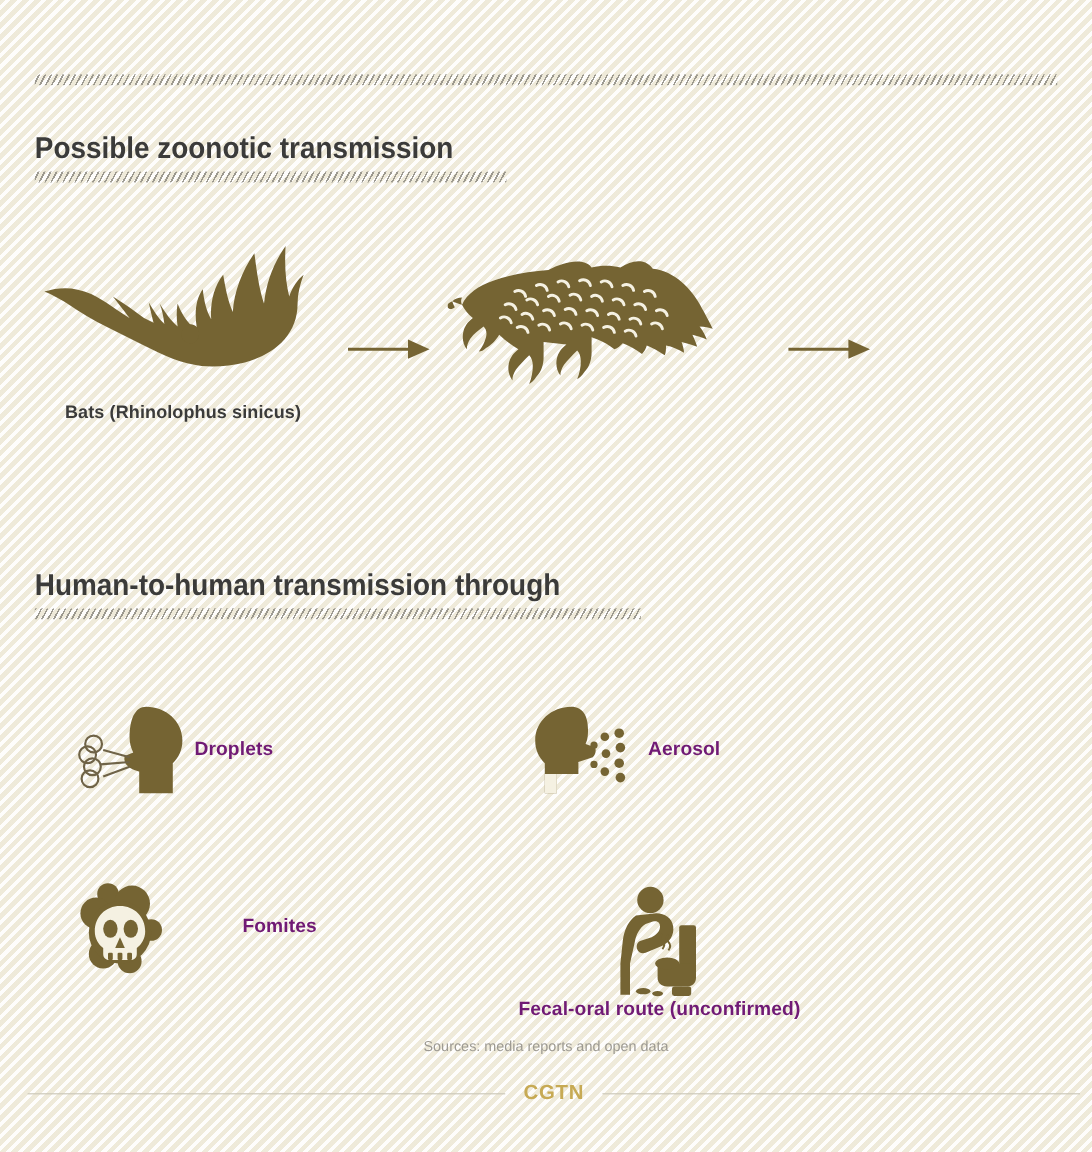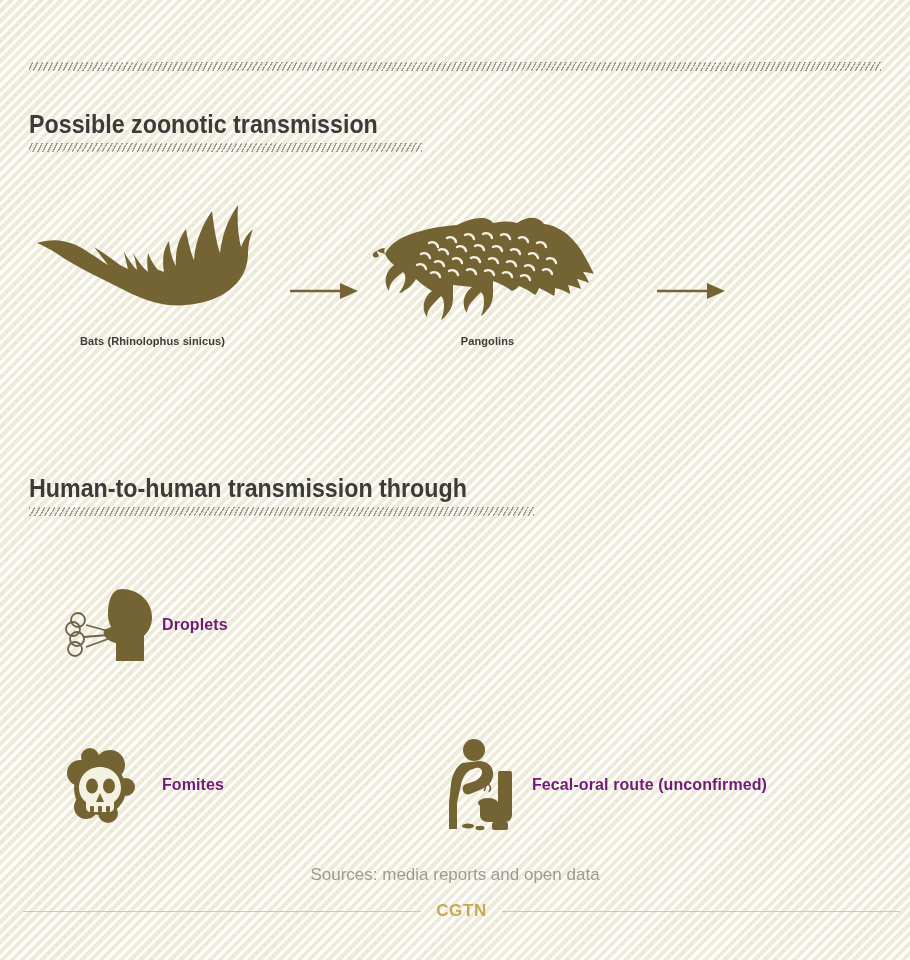--- a/index.html
+++ b/index.html
@@ -76,21 +76,21 @@
   }
   .sh-1 { left:29px; top:112px; }
   .sh-2 { left:29px; top:476px; }
 
   
   .zoo-row { position:absolute; left:0; top:190px; width:910px; height:195px; }
 
   .zoo-cell { position:absolute; text-align:center; }
   .zoo-art  { position:relative; height:145px; }
   .zoo-label {
-    font-size:11px;
+    font-size:15px;
     font-weight:bold;
     color:#3b3b3a;
     white-space:nowrap;
     letter-spacing:0.1px;
   }
   .cell-bats      { left:10px;  top:0; width:285px; }
   .cell-pangolins { left:355px; top:0; width:265px; }
   .cell-humans    { left:715px; top:0; width:185px; }
 
   .arrow { position:absolute; top:90px; }
@@ -103,29 +103,29 @@
   .h2h-icon { width:100px; display:flex; justify-content:center; align-items:center; }
   .h2h-label {
     font-size:16px;
     font-weight:bold;
     color:#701a75;
     white-space:nowrap;
     letter-spacing:0.1px;
   }
   .it-droplets { left:62px;  top:22px;  }
   .it-aerosol  { left:440px; top:22px;  }
-  .it-fomites  { left:62px;  top:180px; }
-  .it-fecal    { left:432px; top:172px; }
+  .it-fomites  { left:62px;  top:168px;gap:40px; }
+  .it-fecal    { left:432px; top:172px;flex-direction:column; }
 
   
   .footer { position:absolute; left:0; bottom:0; width:910px; height:95px; }
   .sources {
     position:absolute; top:0; left:0; width:910px;
     text-align:center;
-    font-size:17px;
+    font-size:12px;
     color:#9d9a92;
   }
   .brand-row {
     position:absolute; top:36px; left:0; width:910px;
     display:flex; align-items:center; justify-content:center;padding-left:13px;
   }
   .brand-line { height:1px; background:#cdc9ba; flex:0 0 auto; }
   .bl-left  { width:398px; }
   .bl-right { width:398px; }
   .brand {
@@ -264,21 +264,20 @@
             <path d="M170,58 a6,6 0 0,1 9,4"></path>
             <path d="M58,61 a6,6 0 0,1 9,4"></path>
             <path d="M76,59 a6,6 0 0,1 9,4"></path>
             <path d="M94,58 a6,6 0 0,1 9,4"></path>
             <path d="M112,59 a6,6 0 0,1 9,4"></path>
             <path d="M130,61 a6,6 0 0,1 9,4"></path>
             <path d="M148,64 a6,6 0 0,1 9,4"></path>
           </g>
         </svg>
       </div>
-      <div class="zoo-label">Pangolins</div>
     </div>
 
     <div class="arrow arrow-2">
       <svg width="72" height="22" viewBox="0 0 72 22">
         <line x1="2" y1="11" x2="54" y2="11" stroke="#756433" stroke-width="2.4"></line>
         <polygon points="52,3 70,11 52,19" fill="#756433"></polygon>
       </svg>
     </div>
 
   </div>
@@ -302,20 +301,43 @@
             <circle cx="14" cy="33" r="7"></circle>
             <circle cx="9" cy="42" r="7"></circle>
             <circle cx="13" cy="52" r="7"></circle>
             <circle cx="11" cy="62" r="7"></circle>
           </g>
         </svg>
       </div>
       <div class="h2h-label">Droplets</div>
     </div>
 
+    <div class="h2h-item it-aerosol">
+      <div class="h2h-icon">
+        <svg width="96" height="76" viewBox="0 0 96 76">
+          <path fill="#756433" d="M34,2 C18,2 4,14 4,30 C4,38 7,44 12,49
+            L12,74 L22,74 L22,58 L40,58 L40,48
+            L52,44 C54,42 55,39 54,36
+            L46,33 C48,29 48,25 48,21 C48,10 44,2 34,2 Z"></path>
+          <path fill="#f5f1e2" d="M22,58 L22,74 L12,74 L12,58 Z"></path>
+          <g fill="#756433">
+            <circle cx="53" cy="34" r="3"></circle>
+            <circle cx="53" cy="50" r="3"></circle>
+            <circle cx="62" cy="27" r="3.6"></circle>
+            <circle cx="63" cy="41" r="3.6"></circle>
+            <circle cx="62" cy="56" r="3.6"></circle>
+            <circle cx="74" cy="24" r="4"></circle>
+            <circle cx="75" cy="36" r="4"></circle>
+            <circle cx="74" cy="49" r="4"></circle>
+            <circle cx="75" cy="61" r="4"></circle>
+          </g>
+        </svg>
+      </div>
+      <div class="h2h-label">Aerosol</div>
+    </div>
 
     <div class="h2h-item it-fomites">
       <div class="h2h-icon">
         <svg width="96" height="80" viewBox="0 0 96 80">
           <g fill="#756433">
             <circle cx="26" cy="12" r="9"></circle>
             <circle cx="46" cy="20" r="15"></circle>
             <circle cx="62" cy="42" r="9"></circle>
             <circle cx="16" cy="28" r="13"></circle>
             <circle cx="22" cy="62" r="12"></circle>

